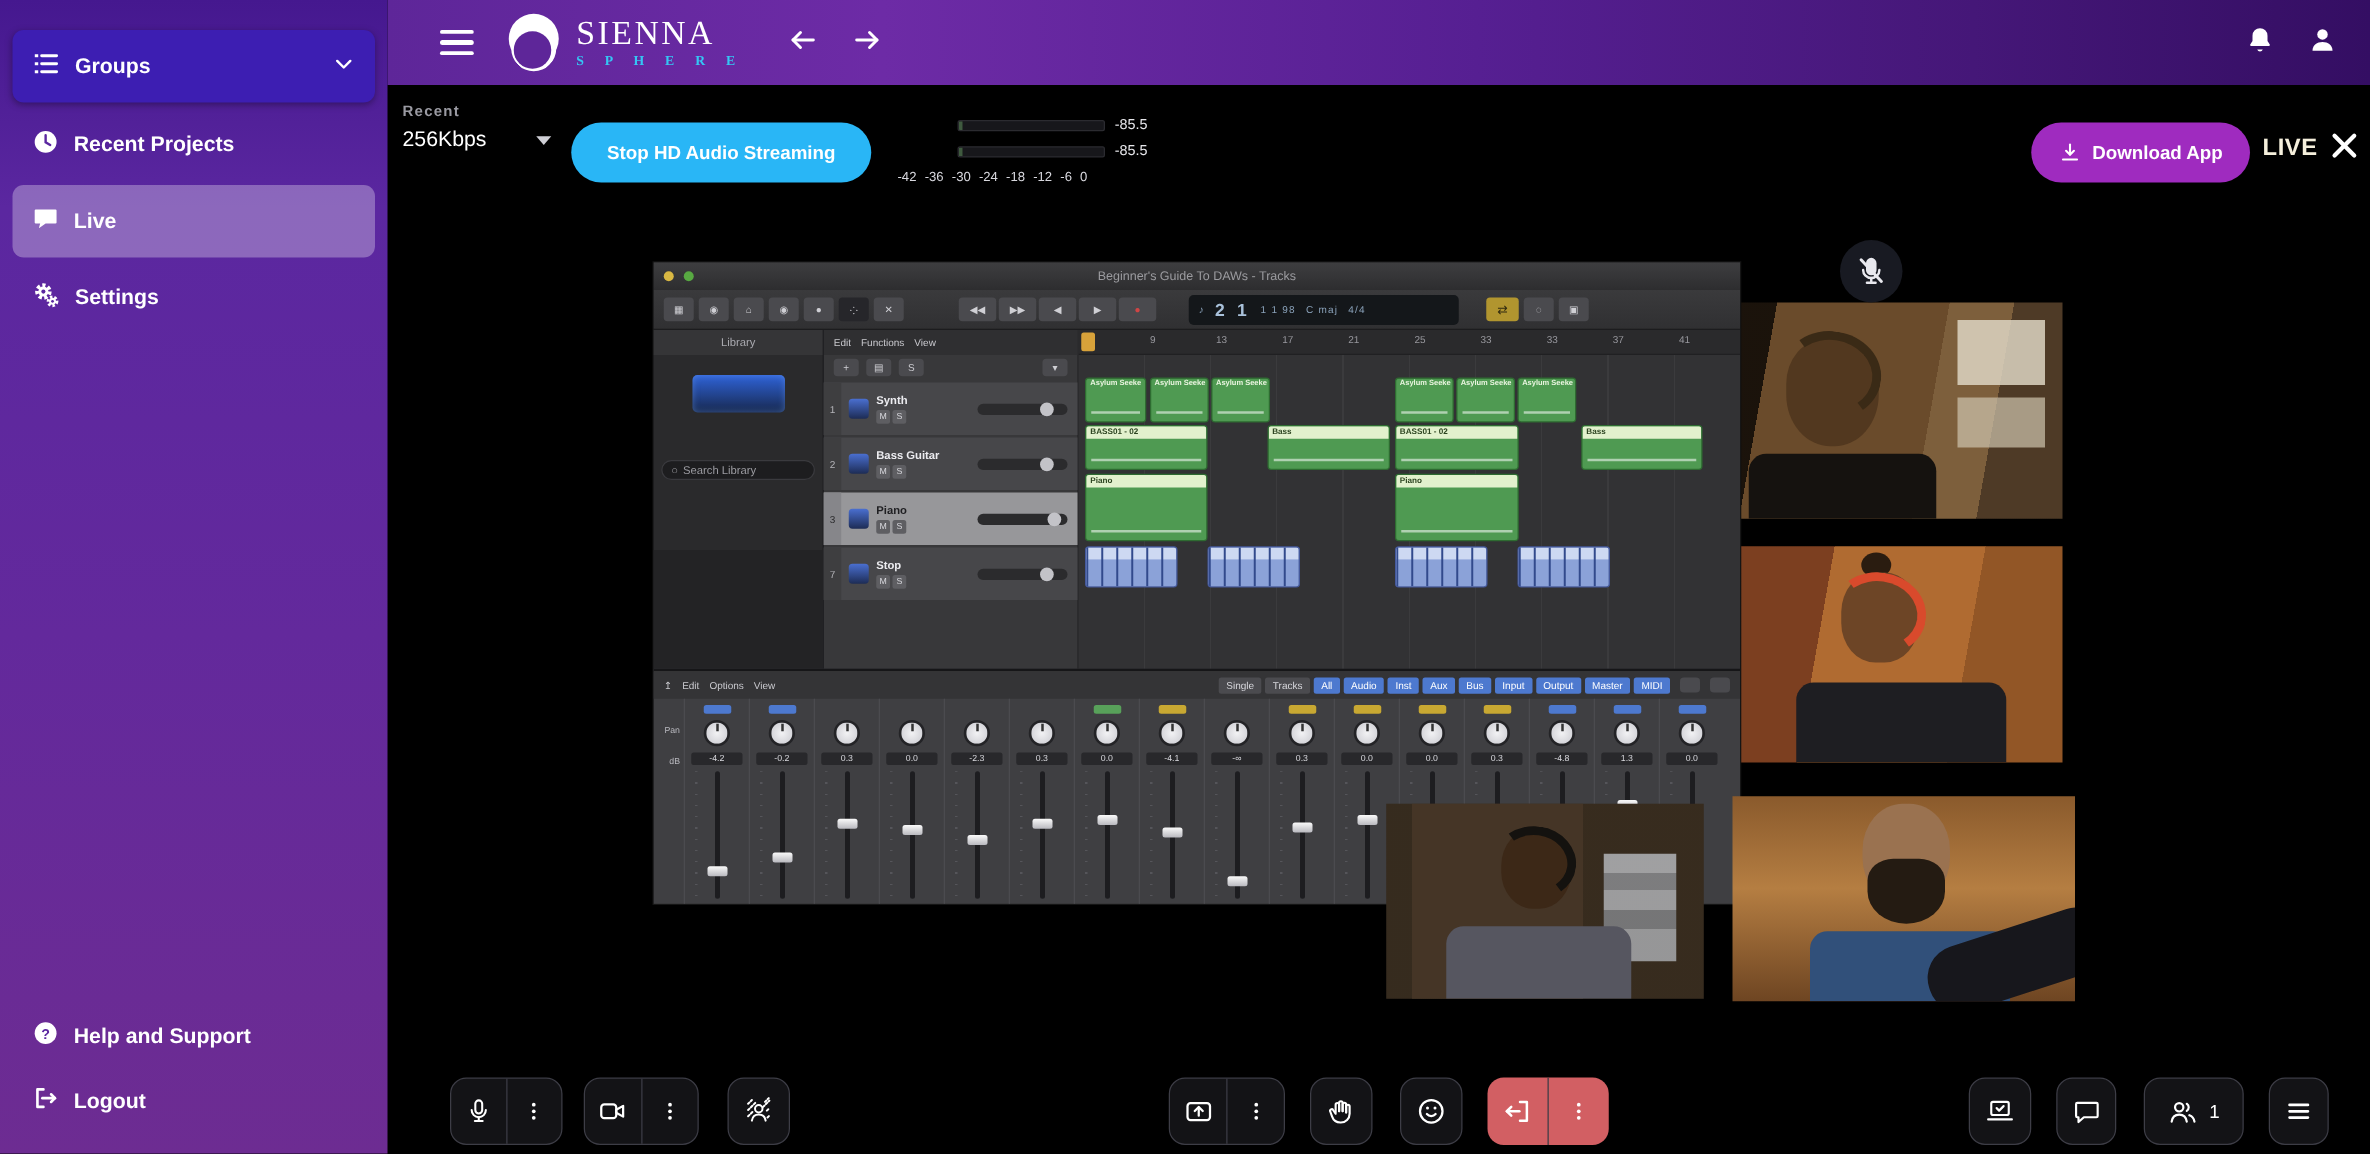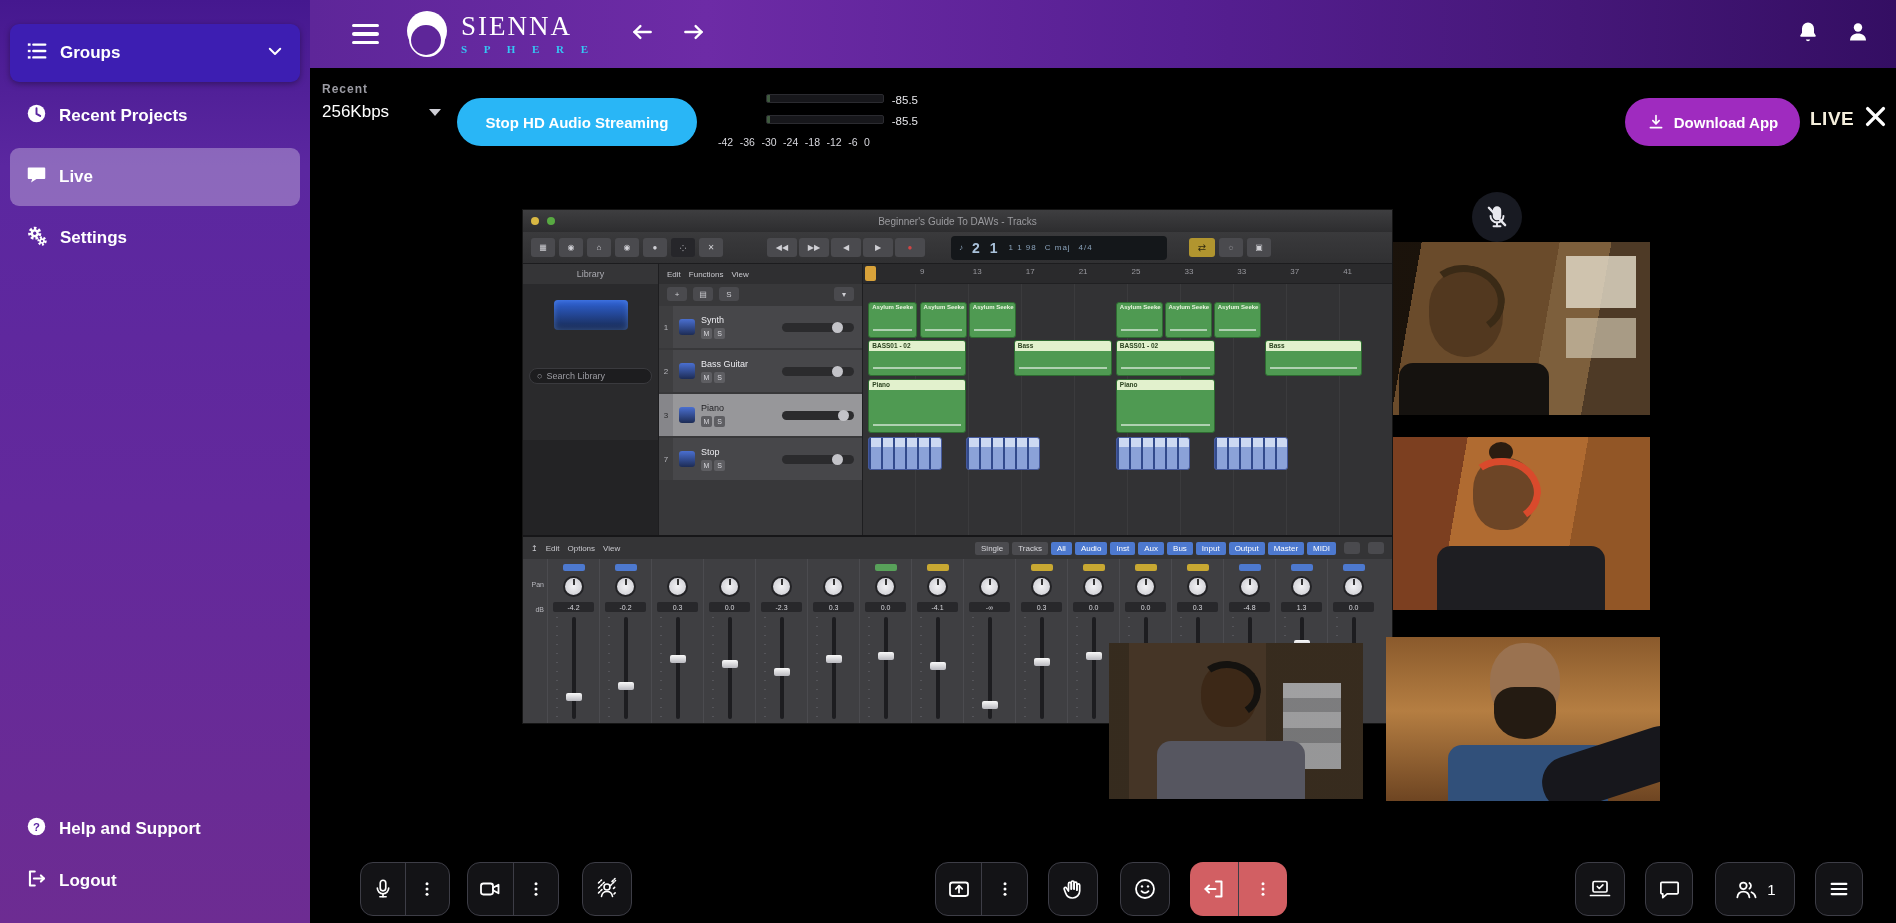--- a/index.html
+++ b/index.html
@@ -39,21 +39,21 @@
   .stage { position:absolute; left:310px; top:68px; width:1586px; height:855px; background:#000; }
 
   
   .quality { position:absolute; left:12px; top:14px; }
   .quality-label { color:#9a9aa2; font-size:12px; font-weight:700; letter-spacing:1px; }
   .quality-select { display:flex; align-items:center; gap:40px; color:#fff; font-size:17px; margin-top:6px; cursor:pointer; }
   .caret-down { width:0; height:0; border-left:6px solid transparent; border-right:6px solid transparent; border-top:7px solid #cfcfd6; }
   .btn-cyan { position:absolute; left:147px; top:30px; width:240px; height:48px; border-radius:24px; background:#29b6f6;
     color:#fff; font-size:15px; font-weight:700; border:none; display:flex; align-items:center; justify-content:center; cursor:pointer; }
   .meter { position:absolute; left:408px; top:26px; width:200px; }
-  .meter-row { display:flex; align-items:flex-start; gap:8px; margin-bottom:9px;padding-left:48px; }
+  .meter-row { display:flex; align-items:center; gap:8px; margin-bottom:9px;padding-left:48px; }
   .meter-bar { width:140px; height:9px; background:#17171b; border:1px solid #2b2b30; border-radius:2px; position:relative; overflow:hidden; }
   .meter-bar i { position:absolute; left:0; top:0; bottom:0; width:3px; background:#3f5a3f; }
   .meter-val { color:#e6e6ea; font-size:11.5px; }
   .meter-scale { width:152px; display:flex; justify-content:space-between; color:#d8d8de; font-size:10.5px; margin-top:2px; }
   .btn-purple { position:absolute; top:30px; height:48px; border-radius:24px; background:#9f2bbf; color:#fff;
     font-size:15px; font-weight:700; border:none; display:flex; align-items:center; justify-content:center; gap:9px; cursor:pointer; }
   .live-label { position:absolute; left:1500px; top:40px; color:#f5efdc; font-size:19px; font-weight:700; letter-spacing:.5px; }
   .btn-close { position:absolute; left:1552px; top:35px; cursor:pointer; }
 
   
@@ -79,21 +79,21 @@
   .trackhead { width:204px; background:#38383a; border-right:1px solid #1e1e20; }
   .th-menu { height:20px; background:#2f2f31; color:#c9c9ce; font-size:8px; display:flex; align-items:center; gap:8px; padding:0 8px; }
   .th-tools { height:20px; display:flex; align-items:center; gap:6px; padding:0 8px; }
   .th-tools .tbn { width:20px; height:14px; font-size:8px; }
   .trow { height:42px; margin-top:2px; background:#47474a; display:flex; align-items:center; position:relative; }
   .trow.selected { background:#97979a; }
   .trow .tnum { width:14px; align-self:stretch; background:#3e3e40; color:#b5b5ba; font-size:8px; display:flex; align-items:center; justify-content:center; }
   .trow.selected .tnum { background:#86868a; color:#2a2a2c; }
   .ticon { width:16px; height:16px; margin:0 6px; border-radius:3px; background:linear-gradient(#4a6fd0,#1d2c55); }
   .tmeta { display:flex; flex-direction:column; gap:3px; }
-  .tname { color:#ececf0; font-size:9px; font-weight:400; }
+  .tname { color:#ececf0; font-size:9px; font-weight:700; }
   .trow.selected .tname { color:#1f1f22; }
   .tms { display:flex; gap:2px; }
   .tms b { width:11px; height:11px; background:#5e5e62; border-radius:2px; color:#d9d9de; font-size:7px; font-weight:400; display:flex; align-items:center; justify-content:center; }
   .tslider { position:absolute; right:8px; width:72px; height:9px; background:#2b2b2d; border-radius:5px; }
   .tslider i { position:absolute; top:-1px; width:11px; height:11px; border-radius:50%; background:#c3c3c8; }
   .arrange { flex:1; position:relative; background:#323234;
     background-image:repeating-linear-gradient(90deg,transparent 0 52px,#3b3b3d 52px 53px); }
   .ruler { position:absolute; left:0; top:0; right:0; height:20px; background:#2a2a2c; border-bottom:1px solid #202022; display:flex; }
   .ruler span { flex:1; color:#98989e; font-size:8px; padding-top:3px; text-align:left; padding-left:4px; }
   .playhead { position:absolute; left:2px; top:2px; width:11px; height:15px; background:#d8a23a; border-radius:2px; z-index:2; }

